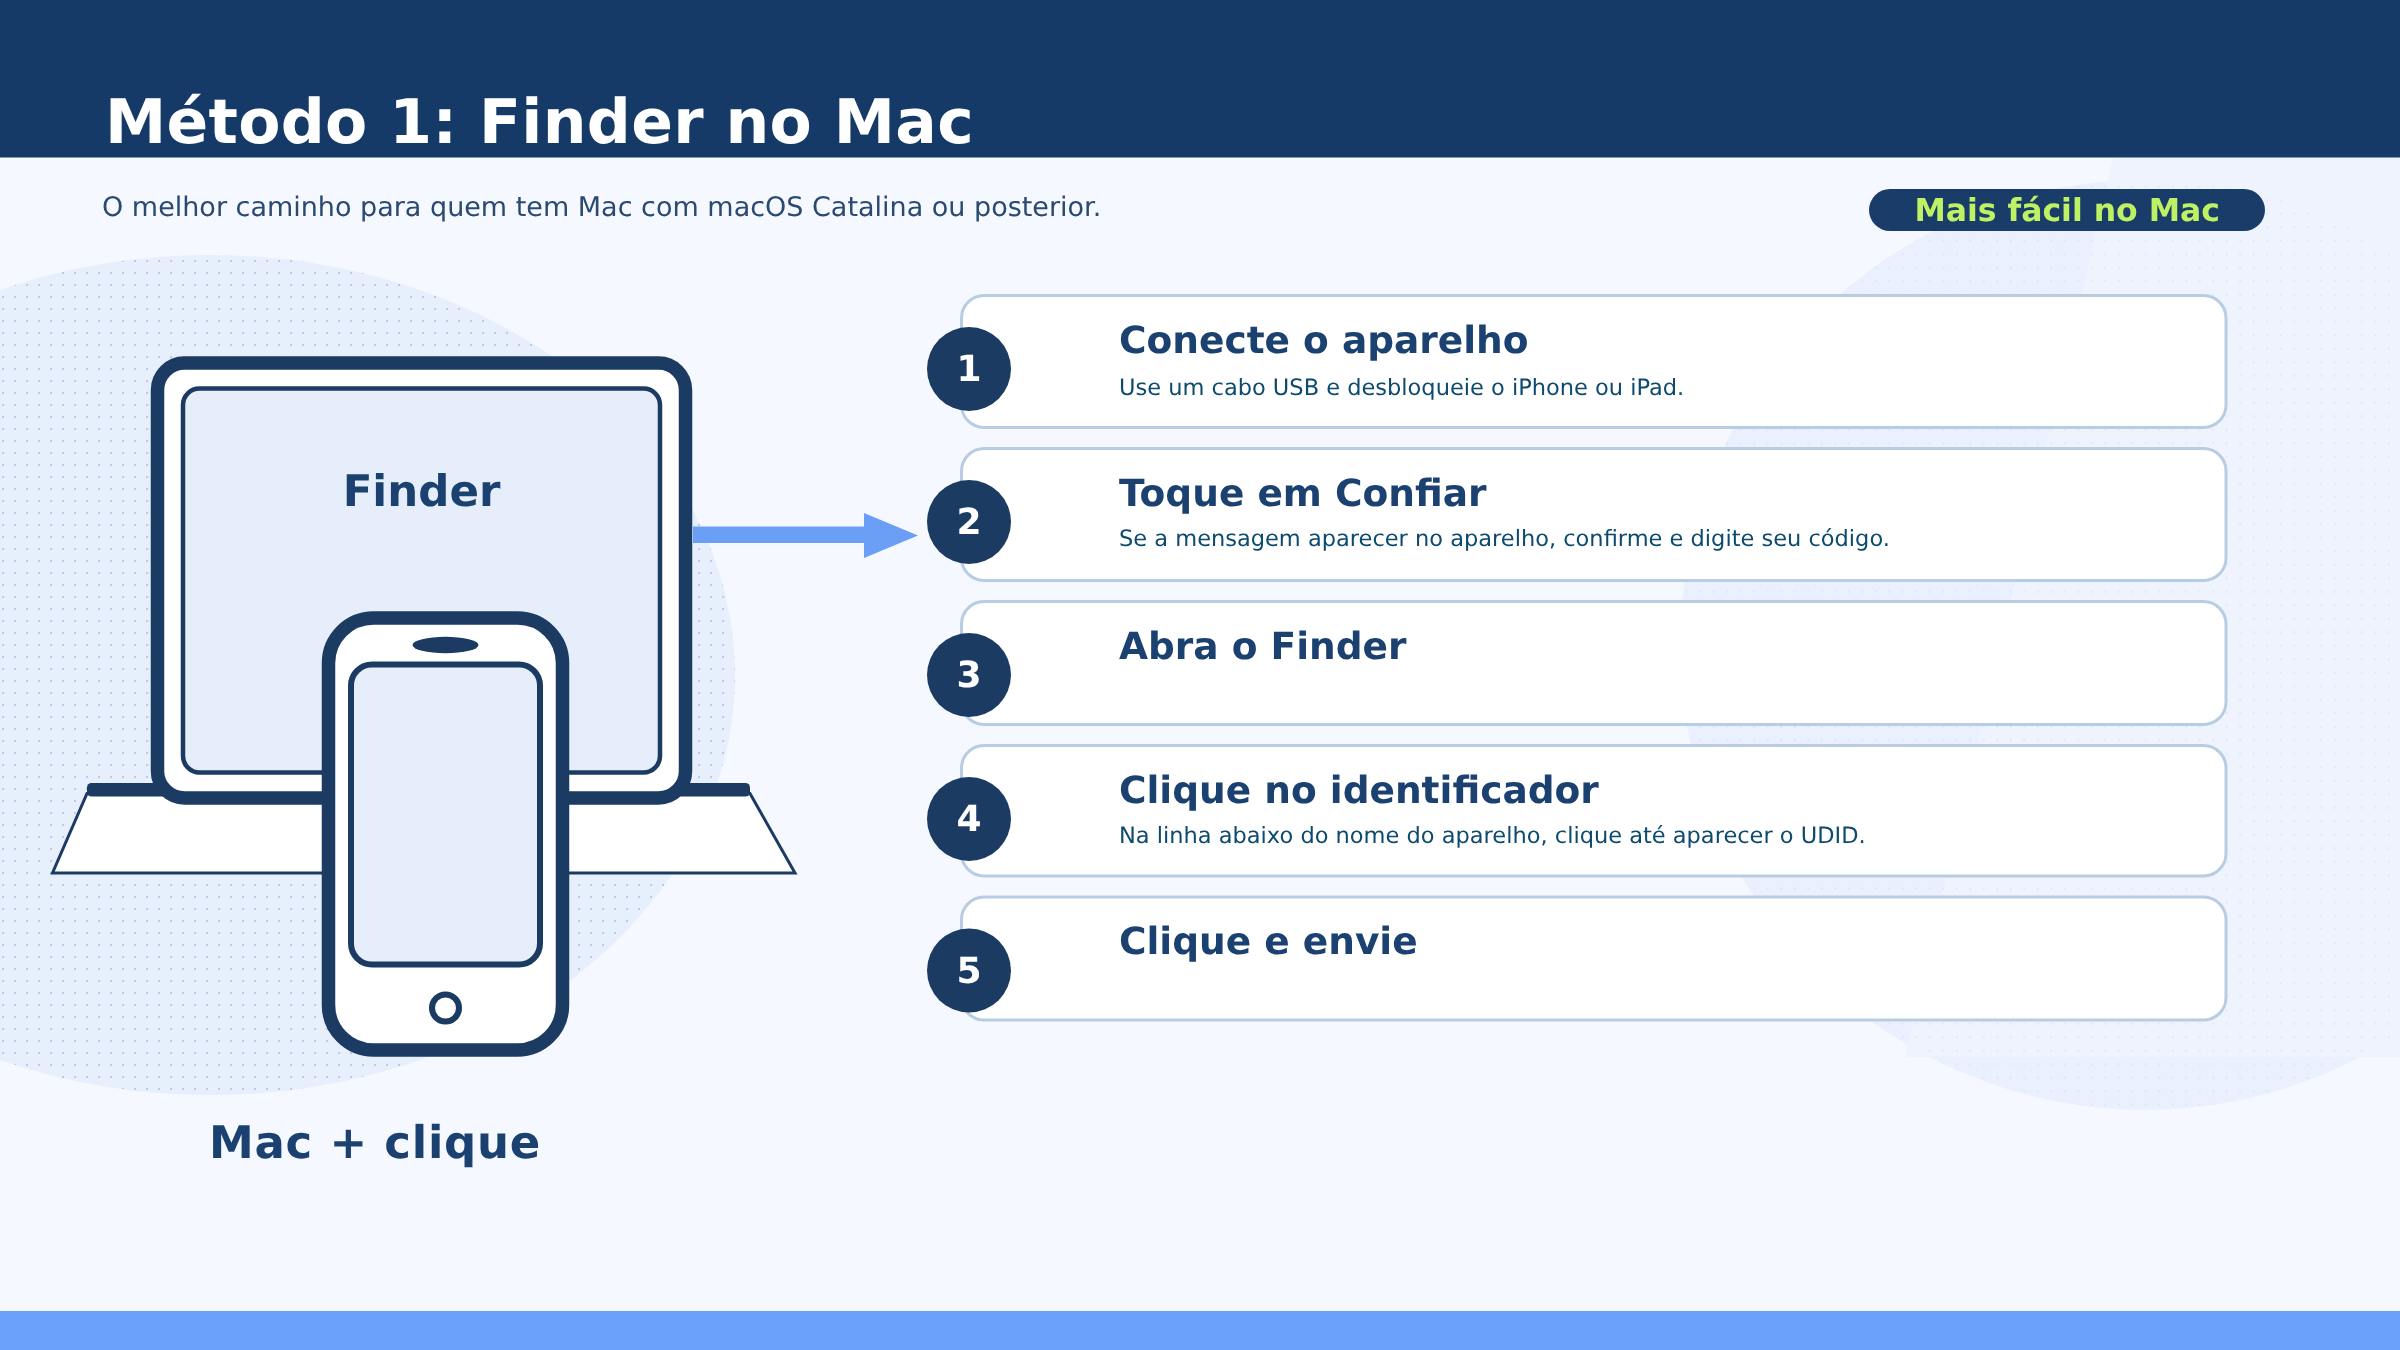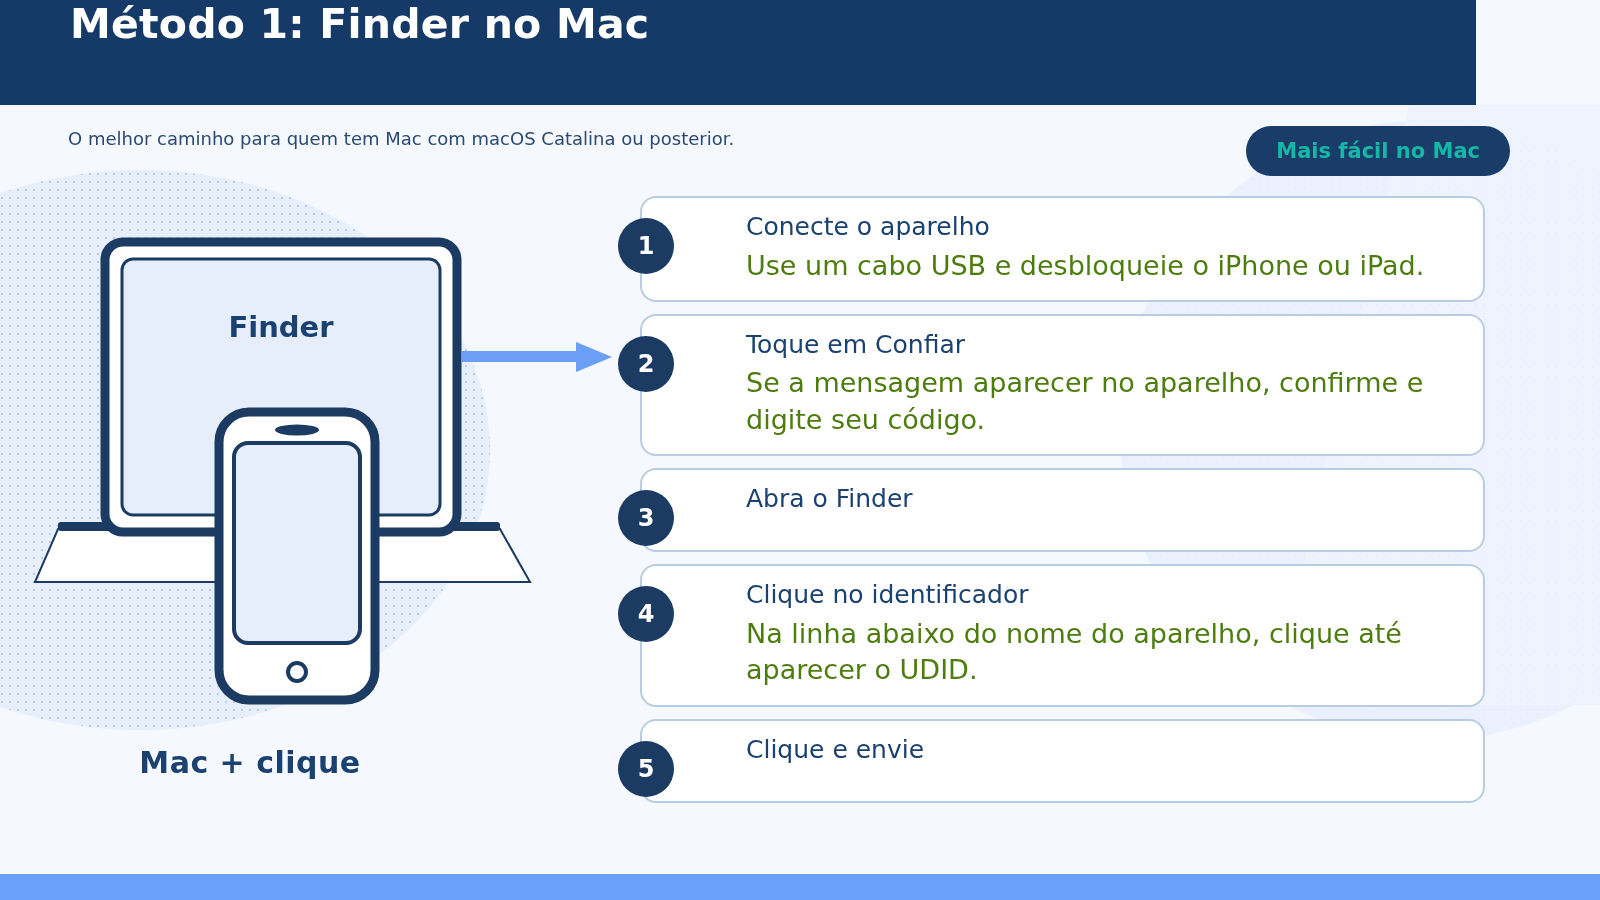--- a/index.html
+++ b/index.html
@@ -72,25 +72,25 @@
     width: 330px;
     height: 600px;
     background: #eef3fe;
     clip-path: polygon(42% 0, 100% 0, 100% 100%, 0 100%);
   }
 
   
   .header {
     position: absolute;
     left: 0; top: 0;
-    width: 1476px;
+    width: 1600px;
     height: 105px;
     background: #163a68;
     display: flex;
-    align-items: flex-start;
+    align-items: flex-end;
   }
   .header-title {
     margin-left: 70px;
     color: #ffffff;
     font-size: 41px;
     font-weight: bold;
     letter-spacing: .2px;
   }
 
   
@@ -99,25 +99,25 @@
     left: 68px;
     top: 128px;
     font-size: 18px;
     color: #2b4a72;
   }
   .badge {
     position: absolute;
     right: 90px;
     top: 126px;
     background: #193c69;
-    color: #14b8a6;
+    color: #bef264;
     font-size: 21px;
     font-weight: bold;
     border-radius: 26px;
-    padding: 13px 30px;
+    padding: 2px 30px;
     white-space: nowrap;
   }
 
   
   .illus {
     position: absolute;
     left: 0;
     top: 164px;
     width: 640px;
     height: 640px;
@@ -161,28 +161,28 @@
     background: #1b3b63;
     color: #ffffff;
     font-size: 24px;
     font-weight: bold;
     display: flex;
     align-items: center;
     justify-content: center;
   }
   .step-title {
     font-size: 25px;
-    font-weight: normal;
+    font-weight: bold;
     color: #1b4170;
     line-height: 1.18;
     margin-bottom: 6px;
   }
   .step-desc {
-    font-size: 27px;
-    color: #4d7c0f;
+    font-size: 15px;
+    color: #0c4a6e;
     line-height: 1.35;
     max-width: 700px;
   }
 
   
   .bottom-bar {
     position: absolute;
     left: 0;
     bottom: 0;
     width: 1600px;

